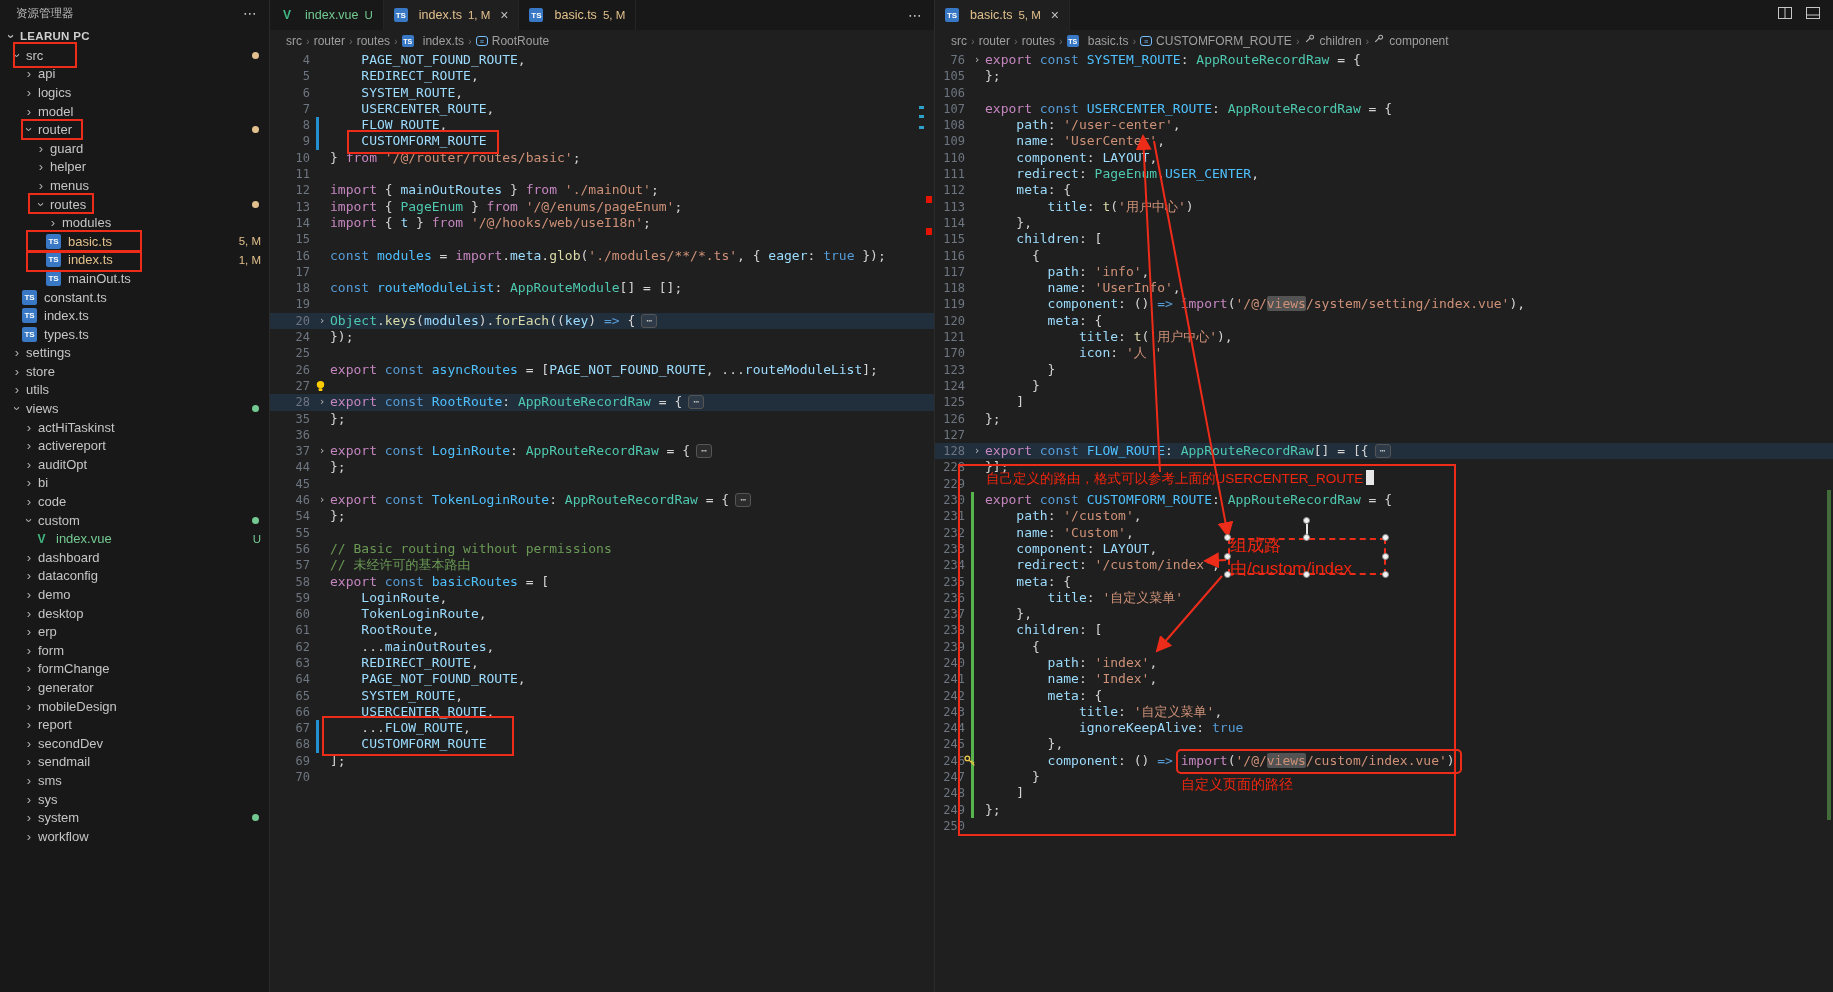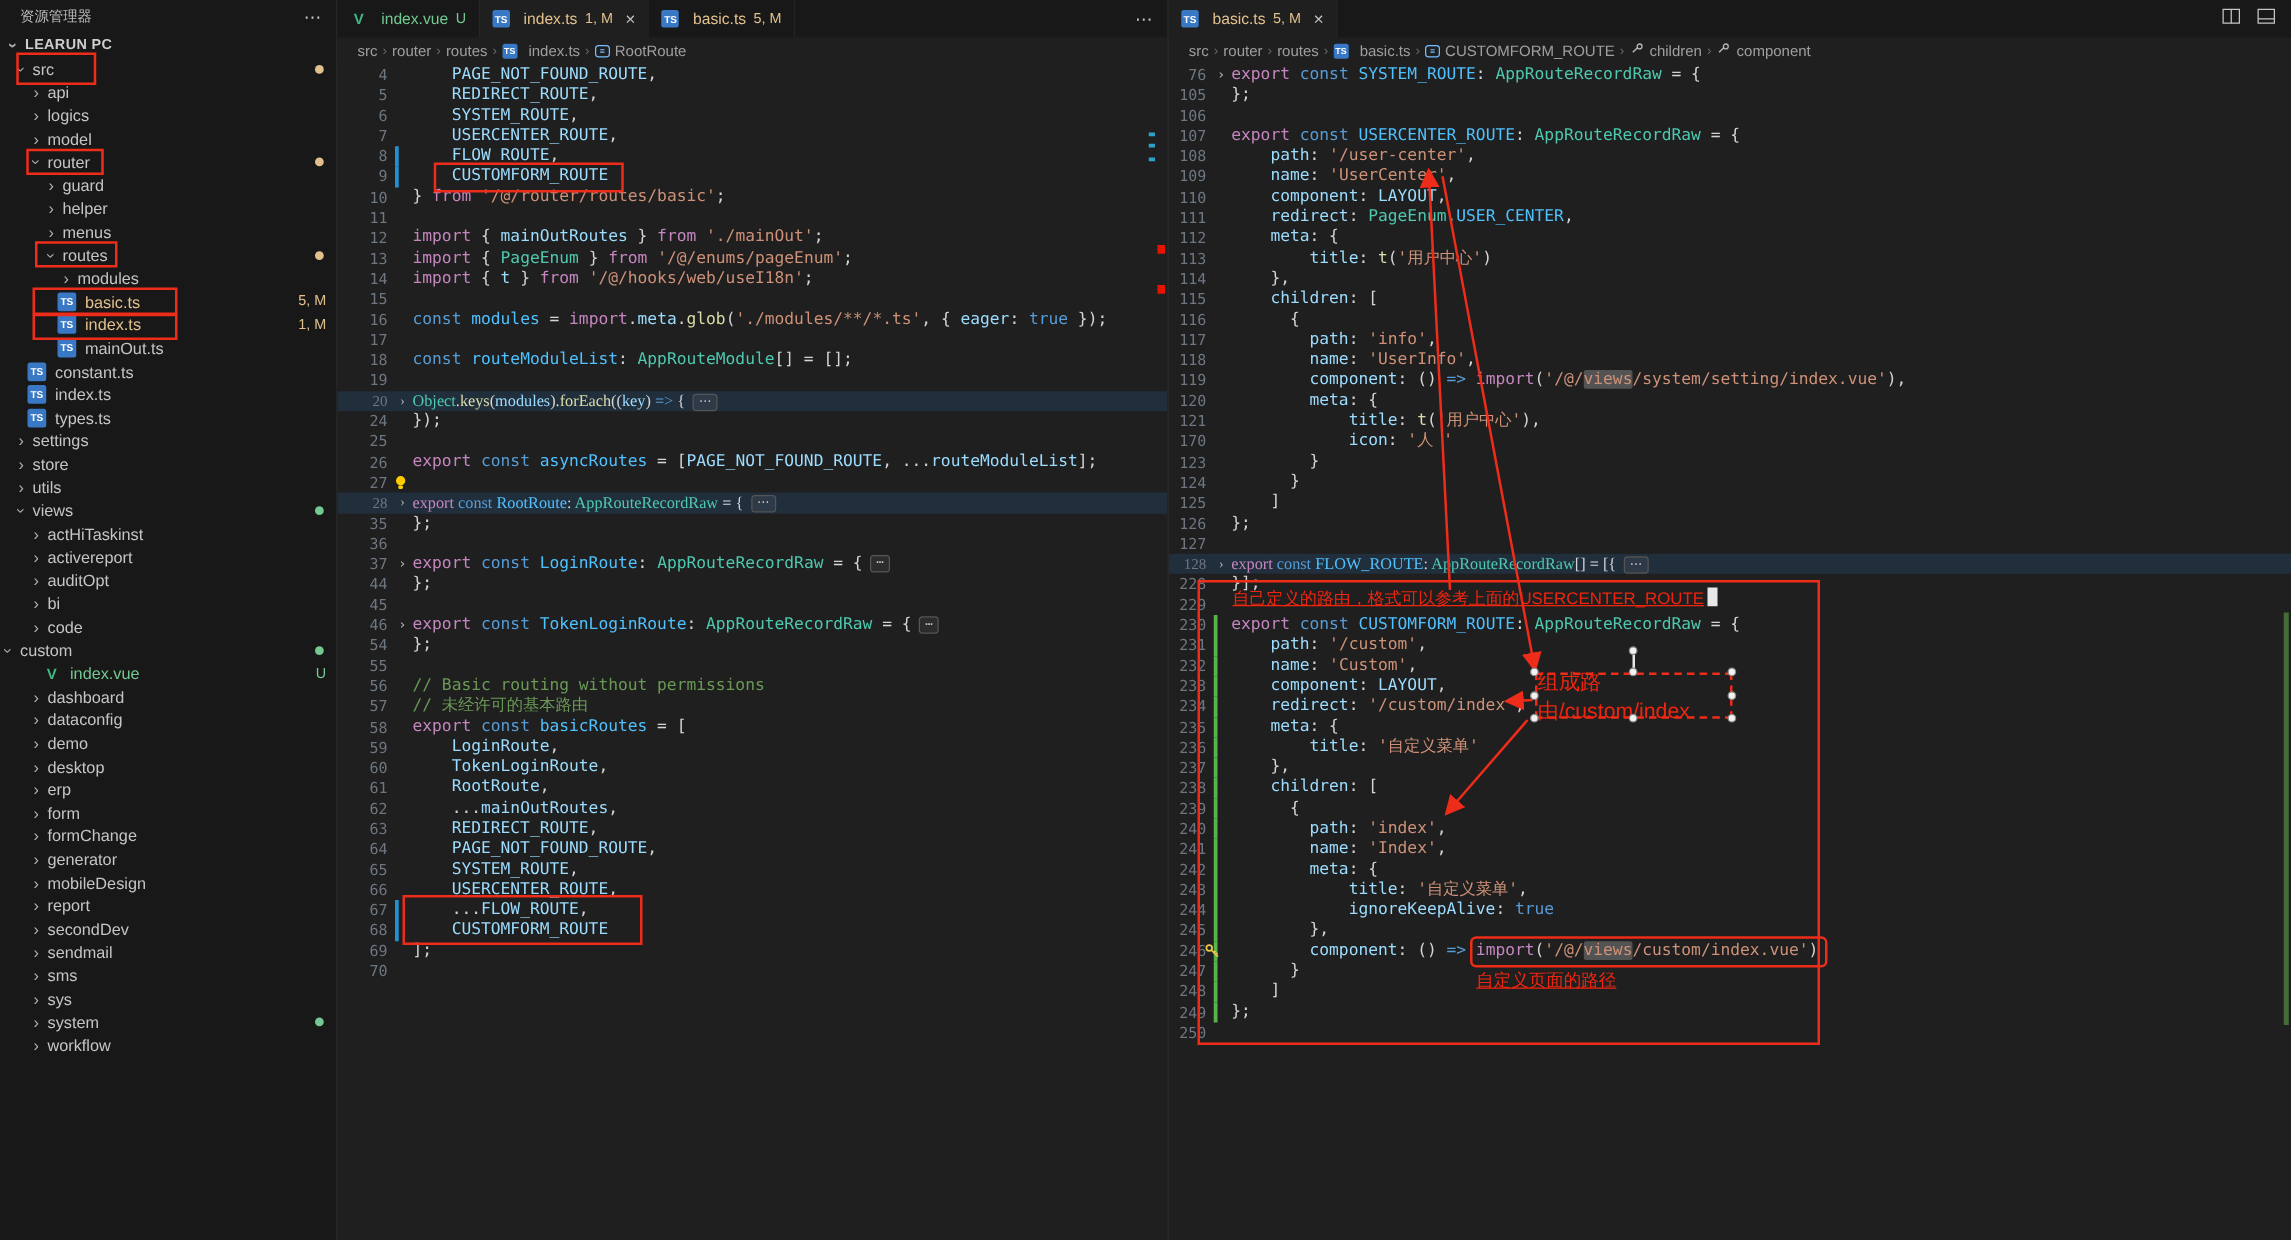--- a/index.html
+++ b/index.html
@@ -39,21 +39,21 @@
   .tabbar .actions{margin-left:auto;display:flex;align-items:center;gap:12px;padding-right:12px;color:#c5c5c5;}
   .bc{position:absolute;top:30px;left:0;right:0;height:22px;display:flex;align-items:center;padding-left:16px;font-size:12px;color:#9f9f9f;background:#1f1f1f;white-space:nowrap;}
   .bc .sep{color:#6a6a6a;margin:0 4px;font-size:11px;}
   .bc .bc-it{display:inline-flex;align-items:center;gap:4px;cursor:pointer;}
   .bc .fico{width:12px;height:12px;font-size:7px;}
   .bc-sym{display:inline-flex;align-items:center;justify-content:center;width:12px;height:10px;border:1px solid #75beff;border-radius:3px;color:#75beff;font-size:7px;line-height:1;}
 
   
   .code{position:absolute;top:52px;left:0;right:0;bottom:0;font-family:"DejaVu Sans Mono",monospace;font-size:13px;}
   .cl{position:relative;display:flex;height:16.3px;line-height:16.3px;white-space:pre;}
-  .cl.band{background:rgba(38,79,120,0.32);font-family:Liberation Serif, serif;}
+  .cl.band{background:rgba(38,79,120,0.32);}
   .ln{flex:none;text-align:right;color:#6e7681;font-size:12px;padding-right:4px;}
   .g-left .ln{width:44px;}
   .g-right .ln{width:34px;}
   .fold{flex:none;width:16px;text-align:center;color:#b8b8b8;font-size:11px;}
   .ct{flex:none;}
   .g-left .cl.git-mod::before{content:"";position:absolute;left:46px;top:0;height:100%;width:3px;background:#2490d0;}
   .g-right .cl.git-add::before{content:"";position:absolute;left:36px;top:0;height:100%;width:3px;background:#57b44c;}
   .tk-p{color:#d4d4d4;} .tk-k{color:#c586c0;} .tk-kb{color:#569cd6;} .tk-v{color:#9cdcfe;}
   .tk-vc{color:#4fc1ff;} .tk-ty{color:#4ec9b0;} .tk-fn{color:#dcdcaa;} .tk-s{color:#ce9178;} .tk-c{color:#6a9955;}
   .hl{background:rgba(99,99,99,0.78);border-radius:2px;}
@@ -62,21 +62,21 @@
   .g-left .glyph{left:44px;}
   .g-right .glyph{left:28px;}
 
   
   .ruler-mark{position:absolute;pointer-events:auto;}
 
   
   .rbox{position:absolute;border:2px solid #ee2c1a;z-index:40;pointer-events:none;}
   .rbox.round{border-radius:5px;}
   .overlay{position:absolute;left:0;top:0;z-index:41;pointer-events:none;}
-  .note{position:absolute;color:#f0250f;z-index:42;white-space:nowrap;font-family:"Liberation Sans","DejaVu Sans",sans-serif;text-decoration:underline;}
+  .note{position:absolute;color:#f0250f;z-index:42;white-space:nowrap;font-family:"Liberation Sans","DejaVu Sans",sans-serif;}
   .cursor-block{display:inline-block;width:8px;height:15px;background:#e8e8e8;margin-left:3px;vertical-align:-2px;}
   .note-box{position:absolute;left:1228px;top:538px;width:158px;height:37px;border:2px dashed #ee2c1a;z-index:42;display:flex;align-items:center;justify-content:center;font-size:17px;color:#f0250f;}
   .handle{position:absolute;width:7px;height:7px;border-radius:50%;background:#f2f2f2;border:1px solid #8a8a8a;z-index:43;}
   .stem{position:absolute;left:1306px;top:524px;width:2px;height:14px;background:#e6e6e6;z-index:43;}
 </style>
 </head>
 <body>
 
 <div class="app">
 
@@ -189,21 +189,21 @@
           <span class="tlabel">auditOpt</span>
         </div>
         <div class="trow" style="padding-left: 22px;">
           <span class="tw">›</span>
           <span class="tlabel">bi</span>
         </div>
         <div class="trow" style="padding-left: 22px;">
           <span class="tw">›</span>
           <span class="tlabel">code</span>
         </div>
-        <div class="trow" style="">
+        <div class="trow" style="padding-left: 22px;">
           <span class="tw open">›</span>
           <span class="tlabel">custom</span>
           <span class="tdot green"></span>
         </div>
         <div class="trow" style="padding-left: 34px;">
           <span class="fico vue">V</span>
           <span class="tlabel c-green">index.vue</span>
           <span class="tbadge c-green">U</span>
         </div>
         <div class="trow" style="padding-left: 22px;">

